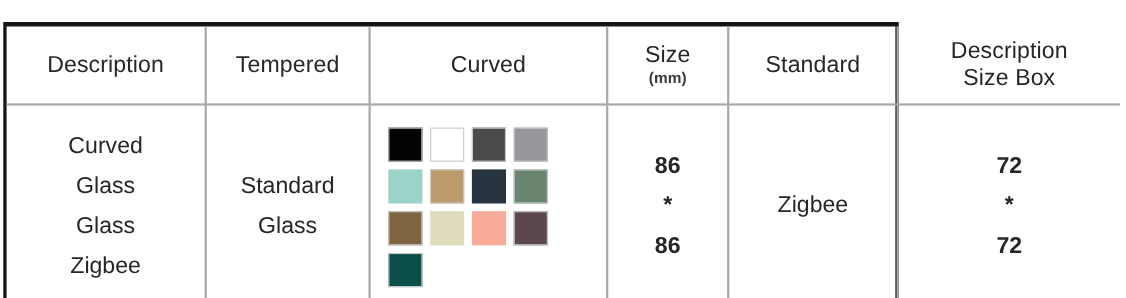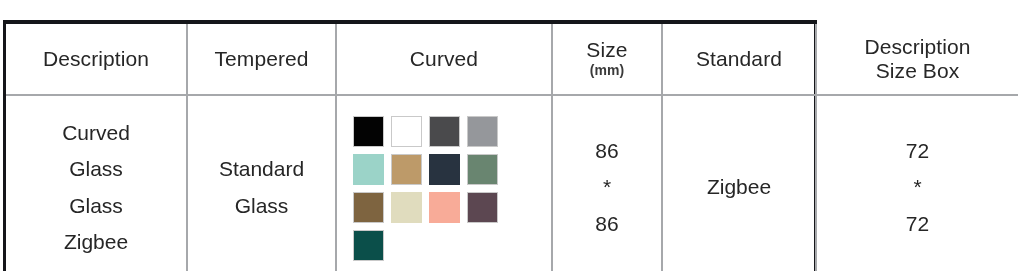--- a/index.html
+++ b/index.html
@@ -104,20 +104,21 @@
     box-sizing: border-box;
     flex: 0 0 31px;
   }
   .swatch.bordered {
     border: 1px solid #c9c9c9;
   }
 
   .size-stack .cl,
   .box-stack .cl {
     display: block;
+    font-weight: bold;
   }
 </style>
 </head>
 <body>
 
 <div class="spec-table-wrap">
   <table class="spec-table">
     <colgroup>
       <col class="col-desc">
       <col class="col-mat">

